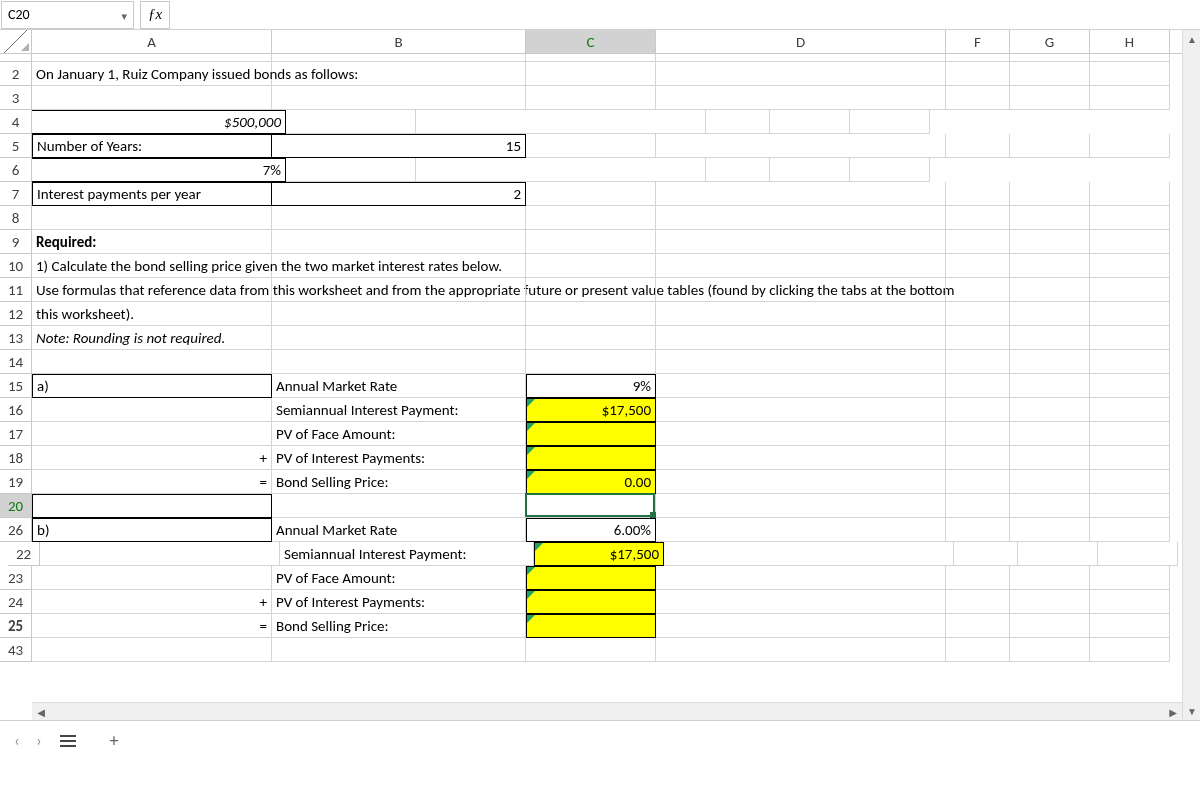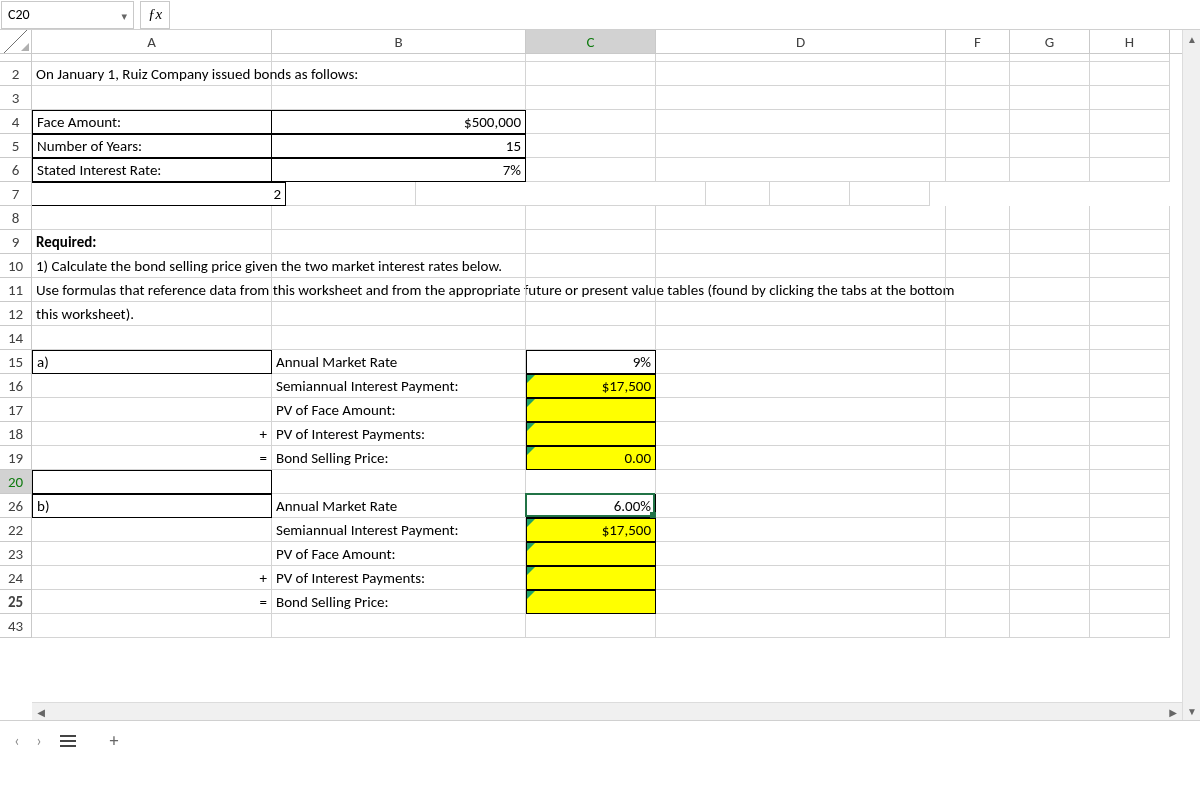--- a/index.html
+++ b/index.html
@@ -313,50 +313,49 @@
         <div class="cell" style="width: 240px;"></div>
         <div class="cell" style="width: 254px;"></div>
         <div class="cell" style="width: 130px;"></div>
         <div class="cell" style="width: 290px;"></div>
         <div class="cell" style="width: 64px;"></div>
         <div class="cell" style="width: 80px;"></div>
         <div class="cell" style="width: 80px;"></div>
       </div>
       <div class="row" style="height: 24px;">
         <div class="rh" style="height: 24px;">4</div>
-        <div class="cell b-top b-bottom b-right b-left" style="width: 240px;">Face Amount:</div>
-        <div class="cell right b-top b-bottom b-right" style="width: 254px;">$500,000</div>
+        <div class="cell right b-top b-bottom b-right" style="width: 254px; font-style: italic;">$500,000</div>
         <div class="cell" style="width: 130px;"></div>
         <div class="cell" style="width: 290px;"></div>
         <div class="cell" style="width: 64px;"></div>
         <div class="cell" style="width: 80px;"></div>
         <div class="cell" style="width: 80px;"></div>
       </div>
       <div class="row" style="height: 24px;">
         <div class="rh" style="height: 24px;">5</div>
         <div class="cell b-top b-bottom b-right b-left" style="width: 240px;">Number of Years:</div>
         <div class="cell right b-top b-bottom b-right" style="width: 254px;">15</div>
         <div class="cell" style="width: 130px;"></div>
         <div class="cell" style="width: 290px;"></div>
         <div class="cell" style="width: 64px;"></div>
         <div class="cell" style="width: 80px;"></div>
         <div class="cell" style="width: 80px;"></div>
       </div>
       <div class="row" style="height: 24px;">
         <div class="rh" style="height: 24px;">6</div>
-        <div class="cell b-top b-bottom b-right b-left" style="width: 240px;">Stated Interest Rate:</div>
         <div class="cell right b-top b-bottom b-right" style="width: 254px;">7%</div>
         <div class="cell" style="width: 130px;"></div>
         <div class="cell" style="width: 290px;"></div>
         <div class="cell" style="width: 64px;"></div>
         <div class="cell" style="width: 80px;"></div>
         <div class="cell" style="width: 80px;"></div>
       </div>
       <div class="row" style="height: 24px;">
         <div class="rh" style="height: 24px;">7</div>
+        <div class="cell b-top b-bottom b-right b-left" style="width: 240px;">Interest payments per year</div>
         <div class="cell right b-top b-bottom b-right" style="width: 254px;">2</div>
         <div class="cell" style="width: 130px;"></div>
         <div class="cell" style="width: 290px;"></div>
         <div class="cell" style="width: 64px;"></div>
         <div class="cell" style="width: 80px;"></div>
         <div class="cell" style="width: 80px;"></div>
       </div>
       <div class="row" style="height: 24px;">
         <div class="rh" style="height: 24px;">8</div>
         <div class="cell" style="width: 240px;"></div>
@@ -393,20 +392,30 @@
         <div class="cell" style="width: 254px;"></div>
         <div class="cell" style="width: 130px;"></div>
         <div class="cell" style="width: 290px;"></div>
         <div class="cell" style="width: 64px;"></div>
         <div class="cell" style="width: 80px;"></div>
         <div class="cell" style="width: 80px;"></div>
       </div>
       <div class="row" style="height: 24px;">
         <div class="rh" style="height: 24px;">12</div>
         <div class="cell" style="width: 240px;">this worksheet).</div>
+        <div class="cell" style="width: 254px;"></div>
+        <div class="cell" style="width: 130px;"></div>
+        <div class="cell" style="width: 290px;"></div>
+        <div class="cell" style="width: 64px;"></div>
+        <div class="cell" style="width: 80px;"></div>
+        <div class="cell" style="width: 80px;"></div>
+      </div>
+      <div class="row" style="height: 24px;">
+        <div class="rh" style="height: 24px;">13</div>
+        <div class="cell italic" style="width: 240px;">Note:  Rounding is not required.</div>
         <div class="cell" style="width: 254px;"></div>
         <div class="cell" style="width: 130px;"></div>
         <div class="cell" style="width: 290px;"></div>
         <div class="cell" style="width: 64px;"></div>
         <div class="cell" style="width: 80px;"></div>
         <div class="cell" style="width: 80px;"></div>
       </div>
       <div class="row" style="height: 24px;">
         <div class="rh" style="height: 24px;">14</div>
         <div class="cell" style="width: 240px;"></div>
@@ -481,21 +490,21 @@
         <div class="rh" style="height: 24px;">26</div>
         <div class="cell b-top b-bottom b-left b-right" style="width: 240px;">b)</div>
         <div class="cell" style="width: 254px;">Annual Market Rate</div>
         <div class="cell right b-top b-bottom b-left b-right" style="width: 130px;">6.00%</div>
         <div class="cell" style="width: 290px;"></div>
         <div class="cell" style="width: 64px;"></div>
         <div class="cell" style="width: 80px;"></div>
         <div class="cell" style="width: 80px;"></div>
       </div>
       <div class="row" style="height: 24px;">
-        <div class="rh" style="height: 24px;">22</div>
+        <div class="rh" style="height: 24px; margin-left: 8px;">22</div>
         <div class="cell" style="width: 240px;"></div>
         <div class="cell" style="width: 254px;">Semiannual Interest Payment:</div>
         <div class="cell right yellow tri b-top b-bottom b-left b-right" style="width: 130px;">$17,500</div>
         <div class="cell" style="width: 290px;"></div>
         <div class="cell" style="width: 64px;"></div>
         <div class="cell" style="width: 80px;"></div>
         <div class="cell" style="width: 80px;"></div>
       </div>
       <div class="row" style="height: 24px;">
         <div class="rh" style="height: 24px;">23</div>

